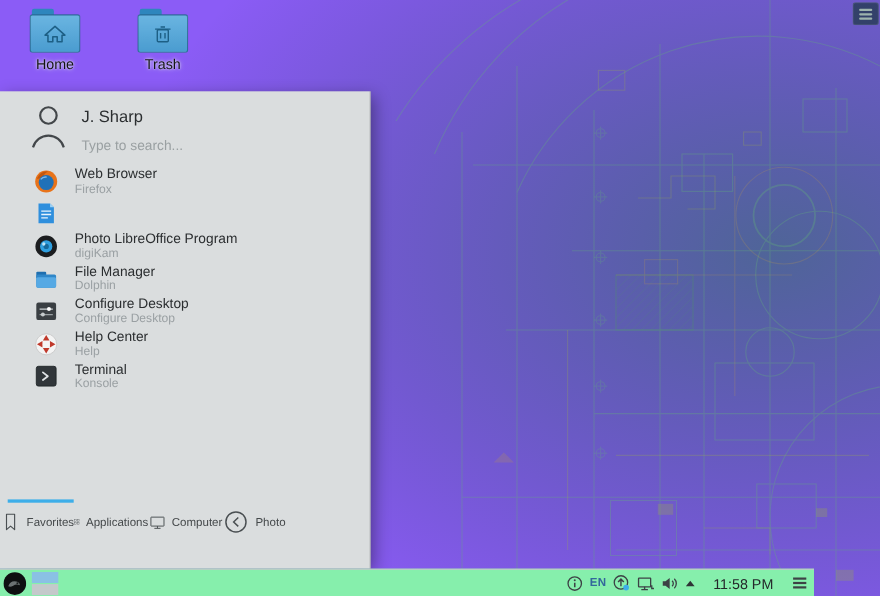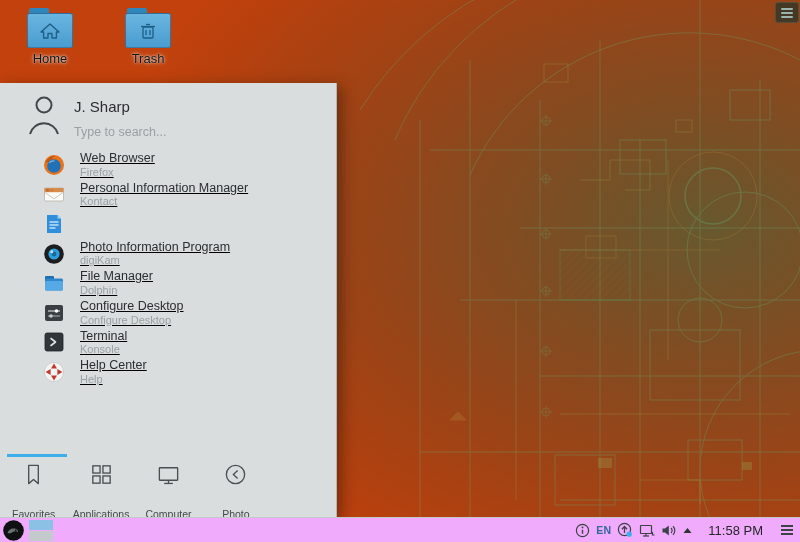--- a/index.html
+++ b/index.html
@@ -2,21 +2,21 @@
 <html><head>
 <meta charset="utf-8">
 <style>
   html,body{margin:0;padding:0;}
   body{
     width:800px;height:542px;position:relative;overflow:hidden;
     font-family:"Liberation Sans",sans-serif;
     -webkit-font-smoothing:antialiased;
   }
   
-  .desktop{position:absolute;inset:0;background:#c2410c;}
+  .desktop{position:absolute;inset:0;background:#8b5cf6;}
   .blueprint{position:absolute;inset:0;}
   .toolbox{
     position:absolute;top:2px;right:1px;width:22px;height:19px;
     background:rgba(14,48,43,.6);border:1px solid rgba(255,255,255,.10);
     border-radius:3px;display:flex;flex-direction:column;justify-content:center;
     align-items:center;gap:2px;cursor:pointer;
   }
   .toolbox i{display:block;width:12px;height:2px;background:#9db3ad;border-radius:1px;}
   
   .desktop-icon{position:absolute;width:86px;text-align:center;}
@@ -36,34 +36,34 @@
   }
   
   .launcher{
     position:absolute;left:0;top:83px;width:337px;height:434px;
     background:#daddde;border-right:1px solid rgba(0,0,0,.18);
     box-shadow:4px 4px 14px rgba(0,0,0,.38);box-sizing:border-box;padding-left:46px;
   }
   .lh-avatar{position:absolute;left:27px;top:11px;}
   .lh-name{position:absolute;left:74px;top:15px;font-size:15px;color:#2b2e30;}
   .lh-search{position:absolute;left:74px;top:42px;font-size:12.5px;color:#9aa0a2;cursor:text;}
-  .app-list{position:absolute;left:12px;right:0;top:67px;text-decoration:underline;}
+  .app-list{position:absolute;left:0;right:0;top:67px;}
   .app-row{height:29.6px;display:flex;align-items:center;padding-left:31px;cursor:pointer;}
   .app-icon{width:22px;height:22px;margin-right:15px;flex:none;}
   .app-title{font-size:12.5px;line-height:13.5px;color:#2b2e30;}
   .app-sub{font-size:11px;line-height:12px;color:#9aa0a3;}
   .tabbar{position:absolute;left:0;right:0;top:371px;height:63px;}
   .tab-indicator{position:absolute;left:7px;top:0;width:60px;height:3px;background:#3daee9;}
   .tabs{position:absolute;left:0;right:0;top:8px;display:flex;}
-  .tab{width:67.4px;display:flex;flex-direction:column;align-items:center;gap:21px;cursor:pointer;}
+  .tab{width:67.4px;display:flex;flex-direction:row;align-items:center;gap:5px;cursor:pointer;}
   .tab-label{font-size:10.5px;color:#45494b;}
   
   .taskbar{
-    position:absolute;left:0;bottom:0;width:800px;height:25px;
-    background:#f0abfc;border-top:1px solid #c3c8c9;box-sizing:border-box;
+    position:absolute;left:0;bottom:0;width:740px;height:25px;
+    background:#86efac;border-top:1px solid #c3c8c9;box-sizing:border-box;
     display:flex;align-items:center;
   }
   .launcher-btn{width:21px;height:21px;margin-left:3px;flex:none;cursor:pointer;}
   .pager{margin-left:5px;display:flex;flex-direction:column;gap:1px;cursor:pointer;}
   .pager .pg1{width:24px;height:10px;background:#8ac1e4;}
   .pager .pg2{width:24px;height:10px;background:#c4c9cb;}
   .tray{margin-left:auto;display:flex;align-items:center;gap:6px;padding-right:5px;}
   .tray-icn{display:flex;align-items:center;cursor:pointer;}
   .kbd-layout{font-size:10.5px;font-weight:bold;color:#33689b;cursor:pointer;letter-spacing:.3px;}
   .clock{font-size:13px;color:#24272a;margin:0 10px;cursor:pointer;white-space:nowrap;}
@@ -213,33 +213,20 @@
         <path d="M2.5,8.5 Q5.5,1.6 12.5,1.8 Q8.8,3.8 8.4,7.2 Q12,5 15.5,7.5 Z" fill="#c2570e"></path>
         <circle cx="11" cy="12" r="6.8" fill="#1f71b8"></circle>
         <path d="M6,9 Q8,6.5 11.5,7" stroke="#7db8e8" stroke-width="1.2" fill="none"></path>
       </svg>
       <div class="app-text">
         <div class="app-title">Web Browser</div>
         <div class="app-sub">Firefox</div>
       </div>
     </div>
 
-    <div class="app-row">
-      <svg class="app-icon" viewBox="0 0 22 22">
-        <rect x="1.5" y="5" width="19" height="13" rx="1" fill="#fbfbf9" stroke="#b9b2a4" stroke-width="0.8"></rect>
-        <rect x="1.5" y="5" width="19" height="4.2" fill="#d78c4a"></rect>
-        <rect x="3.2" y="6" width="3" height="2.4" fill="#b8683a"></rect>
-        <rect x="7.4" y="6" width="3" height="2.4" fill="#c97f3f"></rect>
-        <path d="M2,9.6 L11,15.8 L20,9.6" fill="none" stroke="#c9c2b2" stroke-width="0.9"></path>
-      </svg>
-      <div class="app-text">
-        <div class="app-title">Personal Information Manager</div>
-        <div class="app-sub">Kontact</div>
-      </div>
-    </div>
 
     <div class="app-row">
       <svg class="app-icon" viewBox="0 0 22 22">
         <path d="M4,2 H14.5 L18,5.5 V20 H4 Z" fill="#2f8fdd"></path>
         <path d="M14.5,2 L18,5.5 H14.5 Z" fill="#9fd2f5"></path>
         <g stroke="#e8f4fd" stroke-width="1.2">
           <line x1="6.5" y1="9" x2="15.5" y2="9"></line>
           <line x1="6.5" y1="12" x2="15.5" y2="12"></line>
           <line x1="6.5" y1="15" x2="12.5" y2="15"></line>
         </g>
@@ -247,21 +234,21 @@
     </div>
 
     <div class="app-row">
       <svg class="app-icon" viewBox="0 0 22 22">
         <circle cx="11" cy="11" r="9.8" fill="#1b1d1f"></circle>
         <circle cx="11" cy="11" r="5.6" fill="#2f9fe0"></circle>
         <circle cx="11" cy="11" r="2.4" fill="#16699c"></circle>
         <circle cx="8.8" cy="8.8" r="1.5" fill="#bfe4f7"></circle>
       </svg>
       <div class="app-text">
-        <div class="app-title">Photo Information Program</div>
+        <div class="app-title">Photo LibreOffice Program</div>
         <div class="app-sub">digiKam</div>
       </div>
     </div>
 
     <div class="app-row">
       <svg class="app-icon" viewBox="0 0 22 22">
         <rect x="2" y="4" width="9" height="6" rx="1" fill="#1f6fb0"></rect>
         <rect x="2" y="6.5" width="18" height="12" rx="1.5" fill="#2f86c8"></rect>
         <rect x="2" y="9" width="18" height="9.5" rx="1.5" fill="#56a9e4"></rect>
       </svg>
@@ -275,50 +262,50 @@
       <svg class="app-icon" viewBox="0 0 22 22">
         <rect x="2" y="3" width="18" height="16" rx="2" fill="#3a3f43"></rect>
         <line x1="5" y1="9" x2="17" y2="9" stroke="#cfd4d6" stroke-width="1.2"></line>
         <circle cx="13.5" cy="9" r="1.8" fill="#ffffff"></circle>
         <line x1="5" y1="14" x2="17" y2="14" stroke="#9aa0a3" stroke-width="1.2"></line>
         <circle cx="8" cy="14" r="1.8" fill="#c6cbcd"></circle>
       </svg>
       <div class="app-text">
         <div class="app-title">Configure Desktop</div>
         <div class="app-sub">Configure Desktop</div>
-      </div>
-    </div>
-
-    <div class="app-row">
-      <svg class="app-icon" viewBox="0 0 22 22">
-        <rect x="2" y="2" width="18" height="18" rx="2" fill="#31363a" stroke="#1f2427" stroke-width="0.8"></rect>
-        <path d="M8,7.5 L12.5,11 L8,14.5" fill="none" stroke="#dfe3e5" stroke-width="1.6" stroke-linecap="round" stroke-linejoin="round"></path>
-      </svg>
-      <div class="app-text">
-        <div class="app-title">Terminal</div>
-        <div class="app-sub">Konsole</div>
       </div>
     </div>
 
     <div class="app-row">
       <svg class="app-icon" viewBox="0 0 22 22">
         <circle cx="11" cy="11" r="9.6" fill="#f4f4f4" stroke="#c9c9c9" stroke-width="0.8"></circle>
         <g fill="#c0392b">
           <path d="M11,2.6 L14,7.6 H8 Z"></path>
           <path d="M11,19.4 L8,14.4 H14 Z"></path>
           <path d="M2.6,11 L7.6,8 V14 Z"></path>
           <path d="M19.4,11 L14.4,14 V8 Z"></path>
         </g>
         <circle cx="11" cy="11" r="3" fill="#f4f4f4"></circle>
       </svg>
       <div class="app-text">
         <div class="app-title">Help Center</div>
         <div class="app-sub">Help</div>
       </div>
     </div>
+
+    <div class="app-row">
+      <svg class="app-icon" viewBox="0 0 22 22">
+        <rect x="2" y="2" width="18" height="18" rx="2" fill="#31363a" stroke="#1f2427" stroke-width="0.8"></rect>
+        <path d="M8,7.5 L12.5,11 L8,14.5" fill="none" stroke="#dfe3e5" stroke-width="1.6" stroke-linecap="round" stroke-linejoin="round"></path>
+      </svg>
+      <div class="app-text">
+        <div class="app-title">Terminal</div>
+        <div class="app-sub">Konsole</div>
+      </div>
+    </div>
   </div>
 
   <div class="tabbar">
     <div class="tab-indicator"></div>
     <div class="tabs">
       <div class="tab">
         <svg width="25" height="25" viewBox="0 0 26 26">
           <path d="M8,3.5 H18 V22.5 L13,18.2 L8,22.5 Z" fill="none" stroke="#4a4f52" stroke-width="1.4" stroke-linejoin="round"></path>
         </svg>
         <div class="tab-label">Favorites</div>

